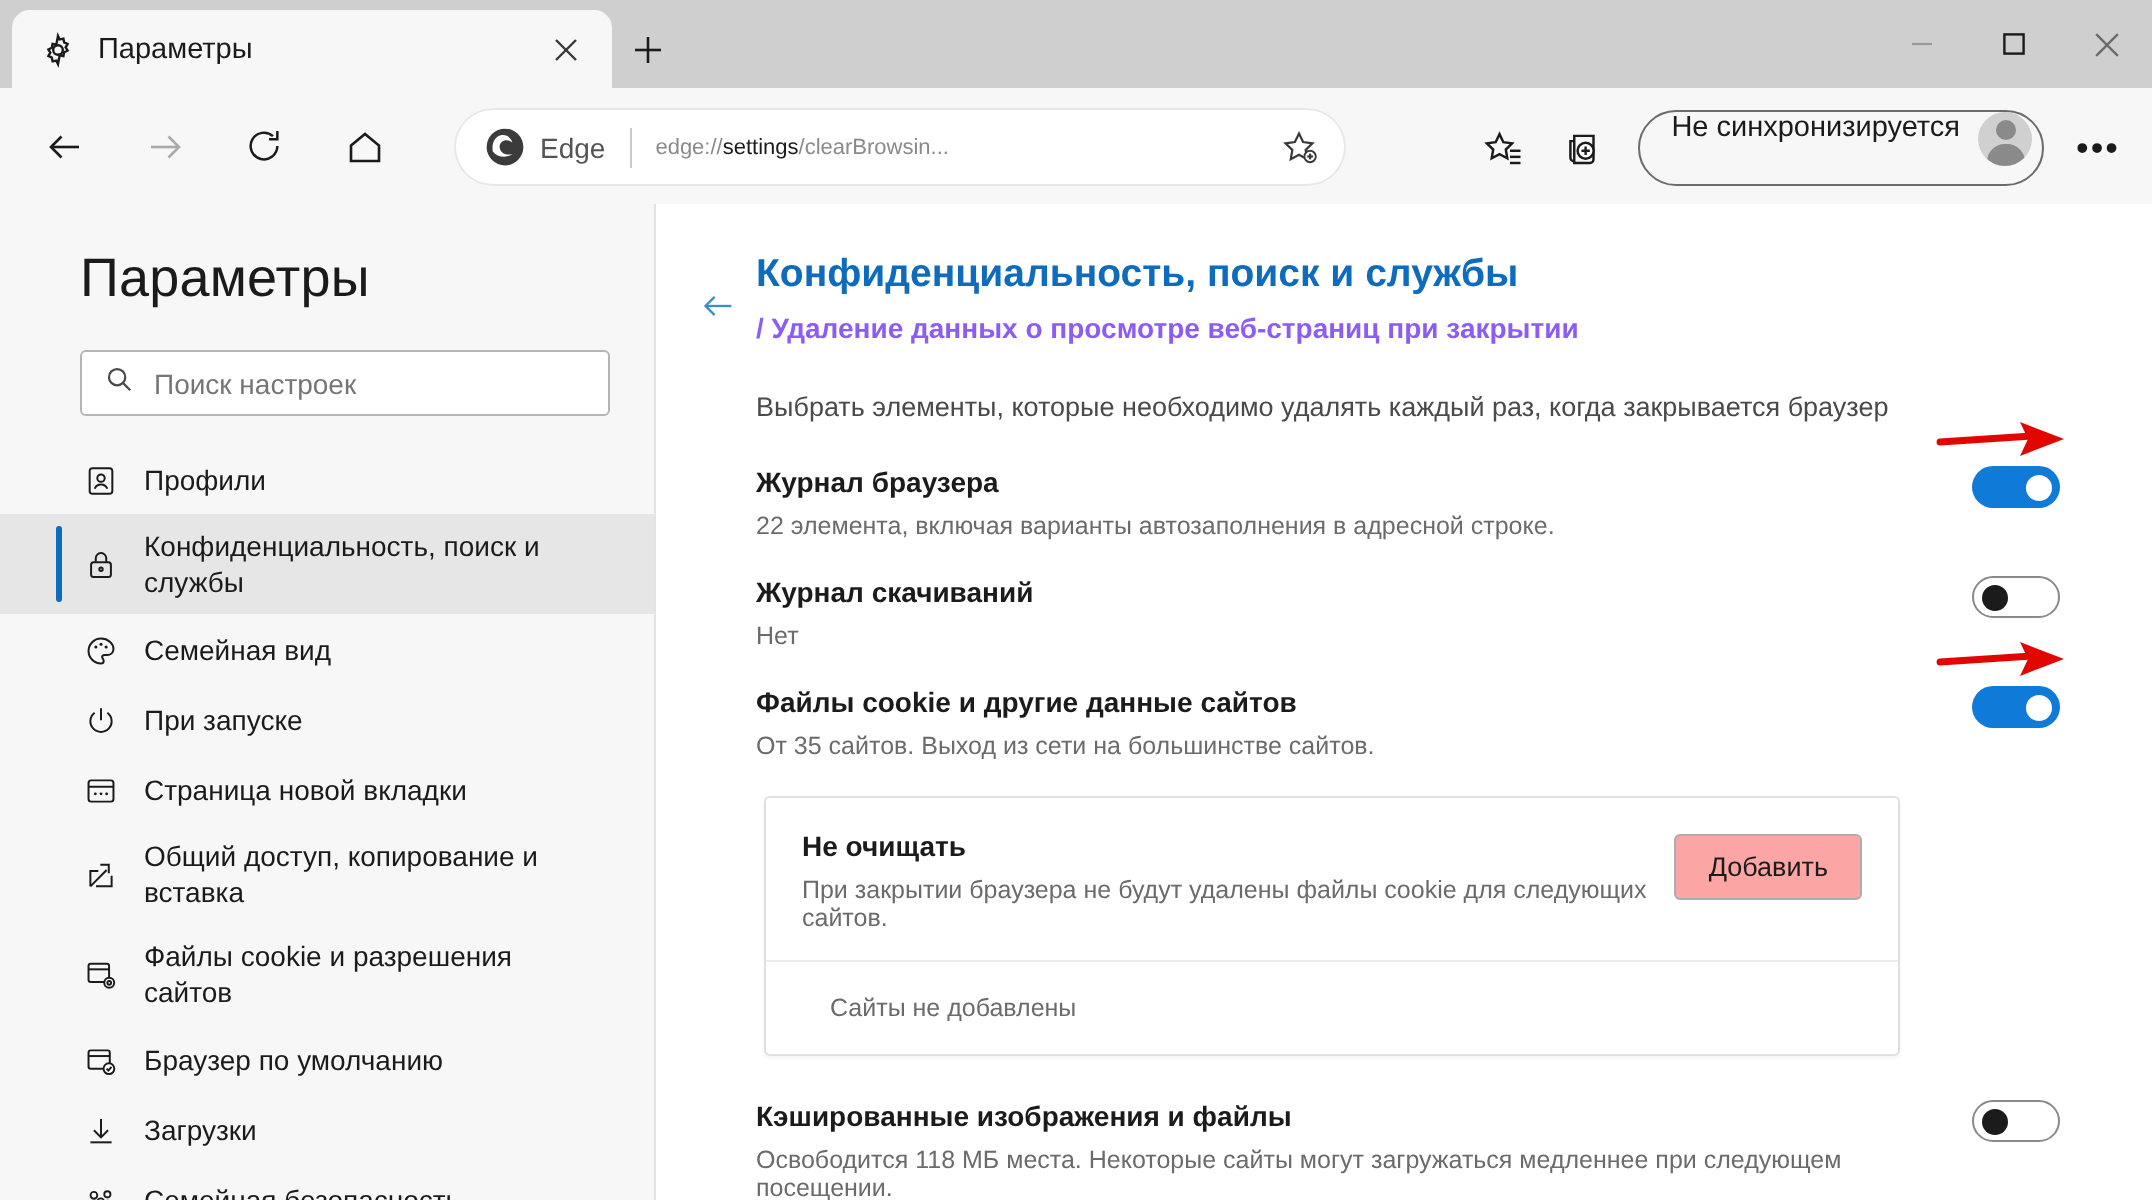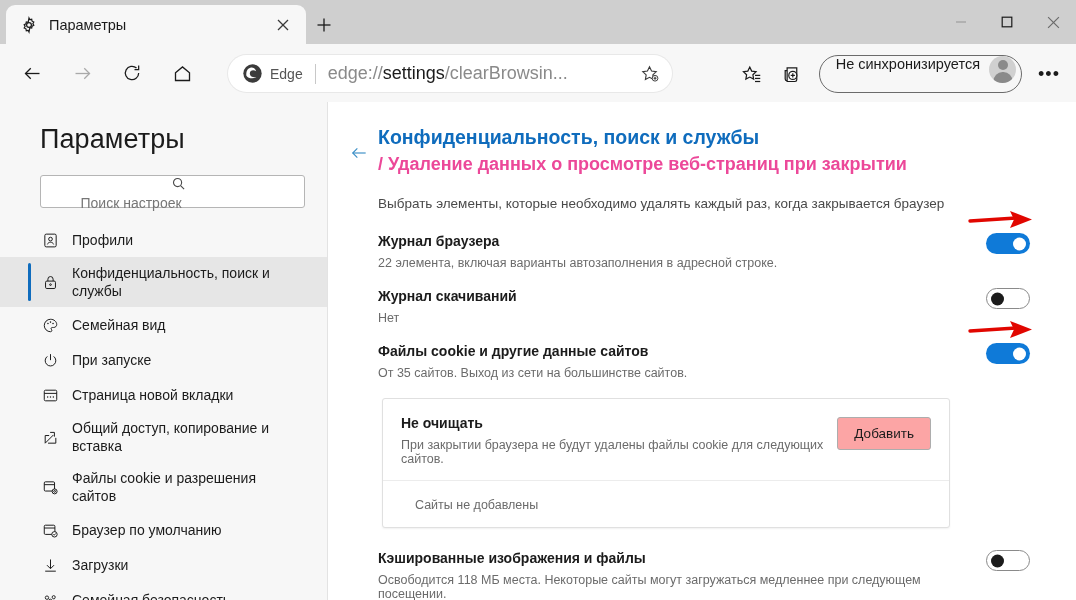--- a/index.html
+++ b/index.html
@@ -54,21 +54,21 @@
 
   .omnibox {
     position:absolute; left:228px; top:55px; width:444px; height:37px;
     background:#fff; border-radius:19px;
     display:flex; align-items:center; padding:0 8px 0 14px;
     box-shadow: 0 0 0 1px rgba(0,0,0,.06);
   }
   .edge-badge { display:flex; align-items:center; flex:0 0 auto; }
   .edge-word { font-size:14px; color:#555; margin-left:7px; }
   .omni-sep { width:1px; height:20px; background:#c8c8c8; margin:0 12px; }
-  .omni-url { flex:1; font-size:18px; color:#8a8a8a; white-space:nowrap; overflow:hidden; }
+  .omni-url { flex:1; font-size:11px; color:#8a8a8a; white-space:nowrap; overflow:hidden; }
   .omni-url b { color:#1b1b1b; font-weight:400; }
   .omni-star { width:30px; height:30px; display:flex; align-items:center; justify-content:center; flex:0 0 30px; }
 
   .tb-right { position:absolute; right:8px; top:55px; display:flex; align-items:center; gap:2px; }
   .tb-ico { width:38px; height:38px; border-radius:5px; display:flex; align-items:center; justify-content:center; }
   .profile-pill {
     height:38px; border:1px solid #6b6b6b; border-radius:19px;
     display:flex; padding:0 5px 0 16px; margin:0 6px;
   }
   .profile-label { font-size:14.5px; color:#1b1b1b; white-space:nowrap; }
@@ -86,21 +86,21 @@
   
   .sidebar {
     position:absolute; left:0; top:0; width:328px; height:498px;
     background:#f7f7f7; border-right:1px solid #e3e3e3;
     padding-top:16px; overflow:hidden;
   }
   .settings-title { font-size:27px; color:#1b1b1b; margin:6px 0 0 40px; letter-spacing:.1px; }
   .search-wrap {
     margin:20px 0 0 40px; width:265px; height:33px;
     border:1px solid #b5b5b5; background:#fff; border-radius:3px;
-    display:flex; align-items:center; padding-left:11px;flex-direction:column;
+    display:flex; align-items:center; padding-left:11px;
   }
   .search-input {
     border:0; outline:0; background:transparent; margin-left:10px;
     font-family:inherit; font-size:14px; color:#1b1b1b; width:205px;
   }
   .search-input::placeholder { color:#767676; }
 
   .navlist { margin-top:14px; }
   .navitem {
     position:relative; display:flex; align-items:center;
@@ -115,21 +115,21 @@
     background:#0f6cbd; border-radius:2px;
   }
 
   
   .main { position:absolute; left:328px; top:0; width:748px; height:498px; background:#fff;
           padding:22px 28px 0 24px; overflow:hidden; }
   .backarrow { position:absolute; left:20px; top:40px; width:22px; height:22px;
                display:flex; align-items:center; justify-content:center; }
   .crumbs { margin-left:26px; }
   .crumb-link { font-size:19.5px; color:#0f6cbd; font-weight:bold; line-height:26px; display:block; }
-  .crumb-cur  { font-size:18px; color:#ec4899; font-weight:bold; line-height:28px; display:block; }
+  .crumb-cur  { font-size:14px; color:#8b5cf6; font-weight:bold; line-height:28px; display:block; }
   .intro { margin:18px 0 0 26px; font-size:13.5px; color:#4a4a4a; }
 
   .rows { margin-left:26px; margin-top:22px; position:relative; }
   .row { position:relative; padding-right:110px; margin-bottom:18px; }
   .row-title { font-size:14px; color:#1b1b1b; font-weight:bold; margin-bottom:7px; }
   .row-sub { font-size:12.5px; color:#6b6b6b; }
 
   .toggle { position:absolute; right:18px; top:0px; width:44px; height:21px; border-radius:11px; }
   .toggle.on  { background:#0f7ad8; }
   .toggle.on::after  { content:""; position:absolute; right:4px; top:50%; transform:translateY(-50%);

